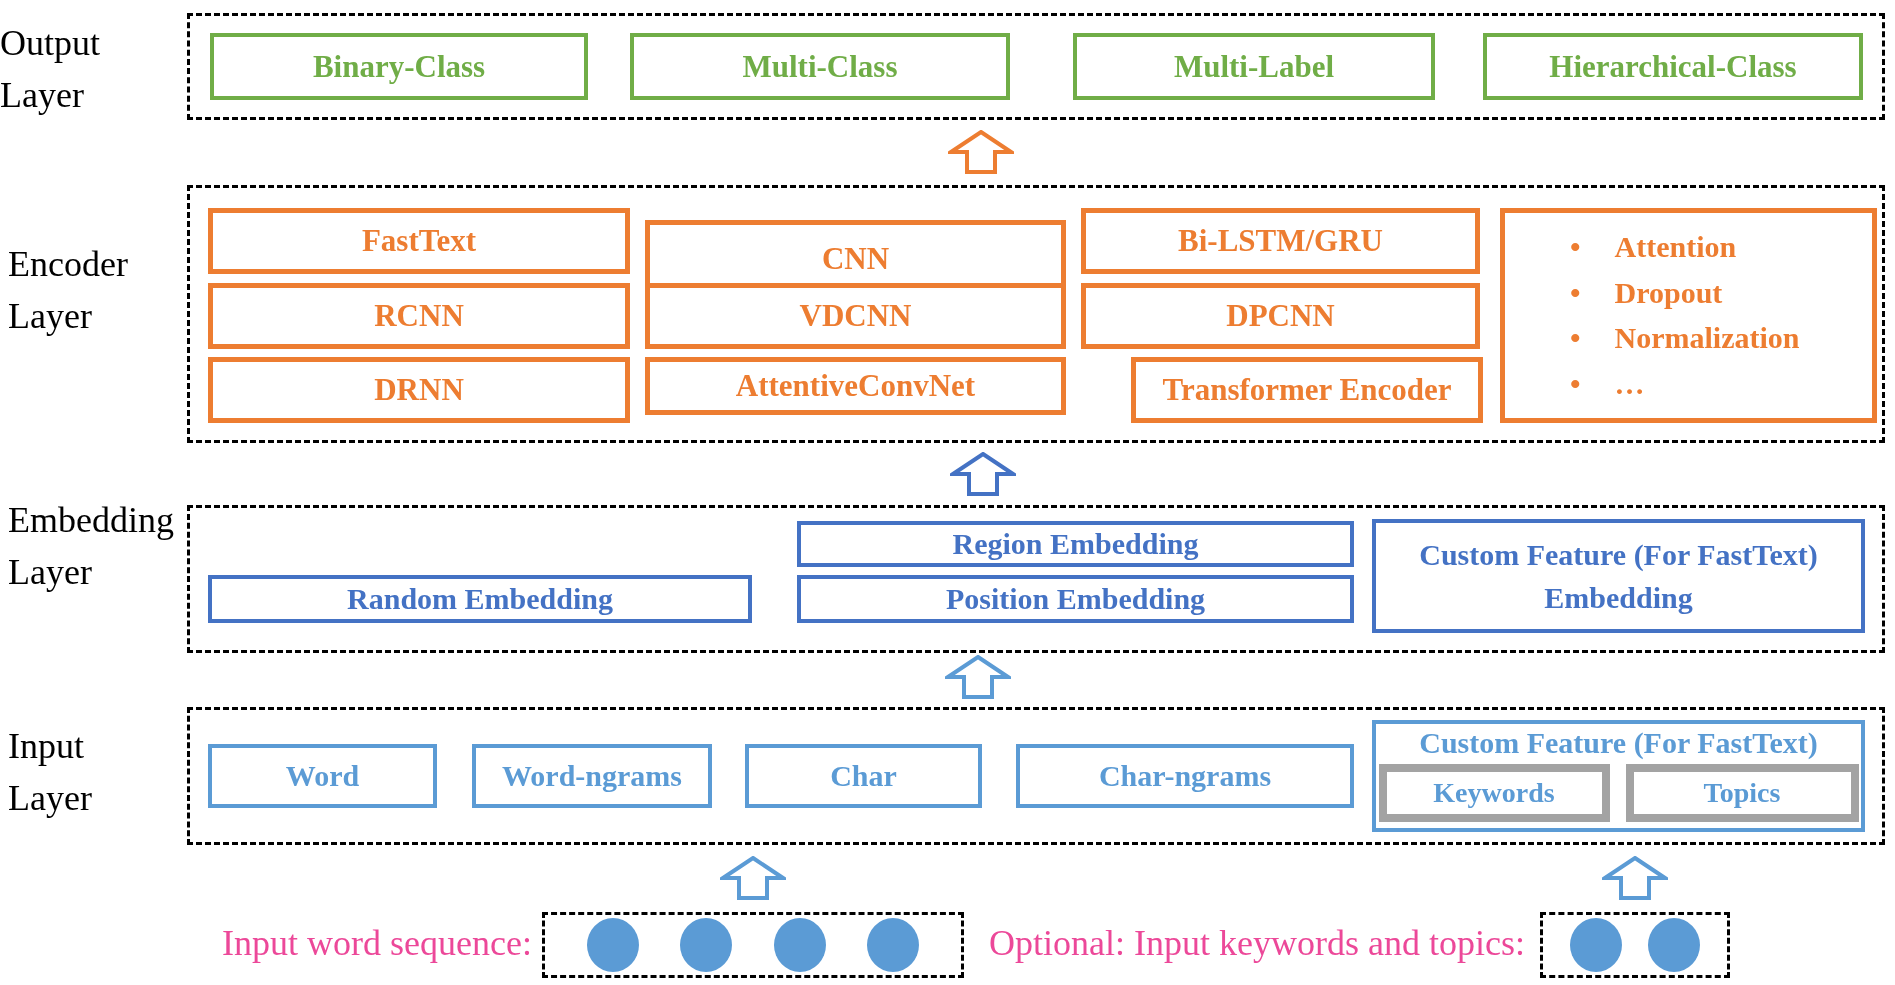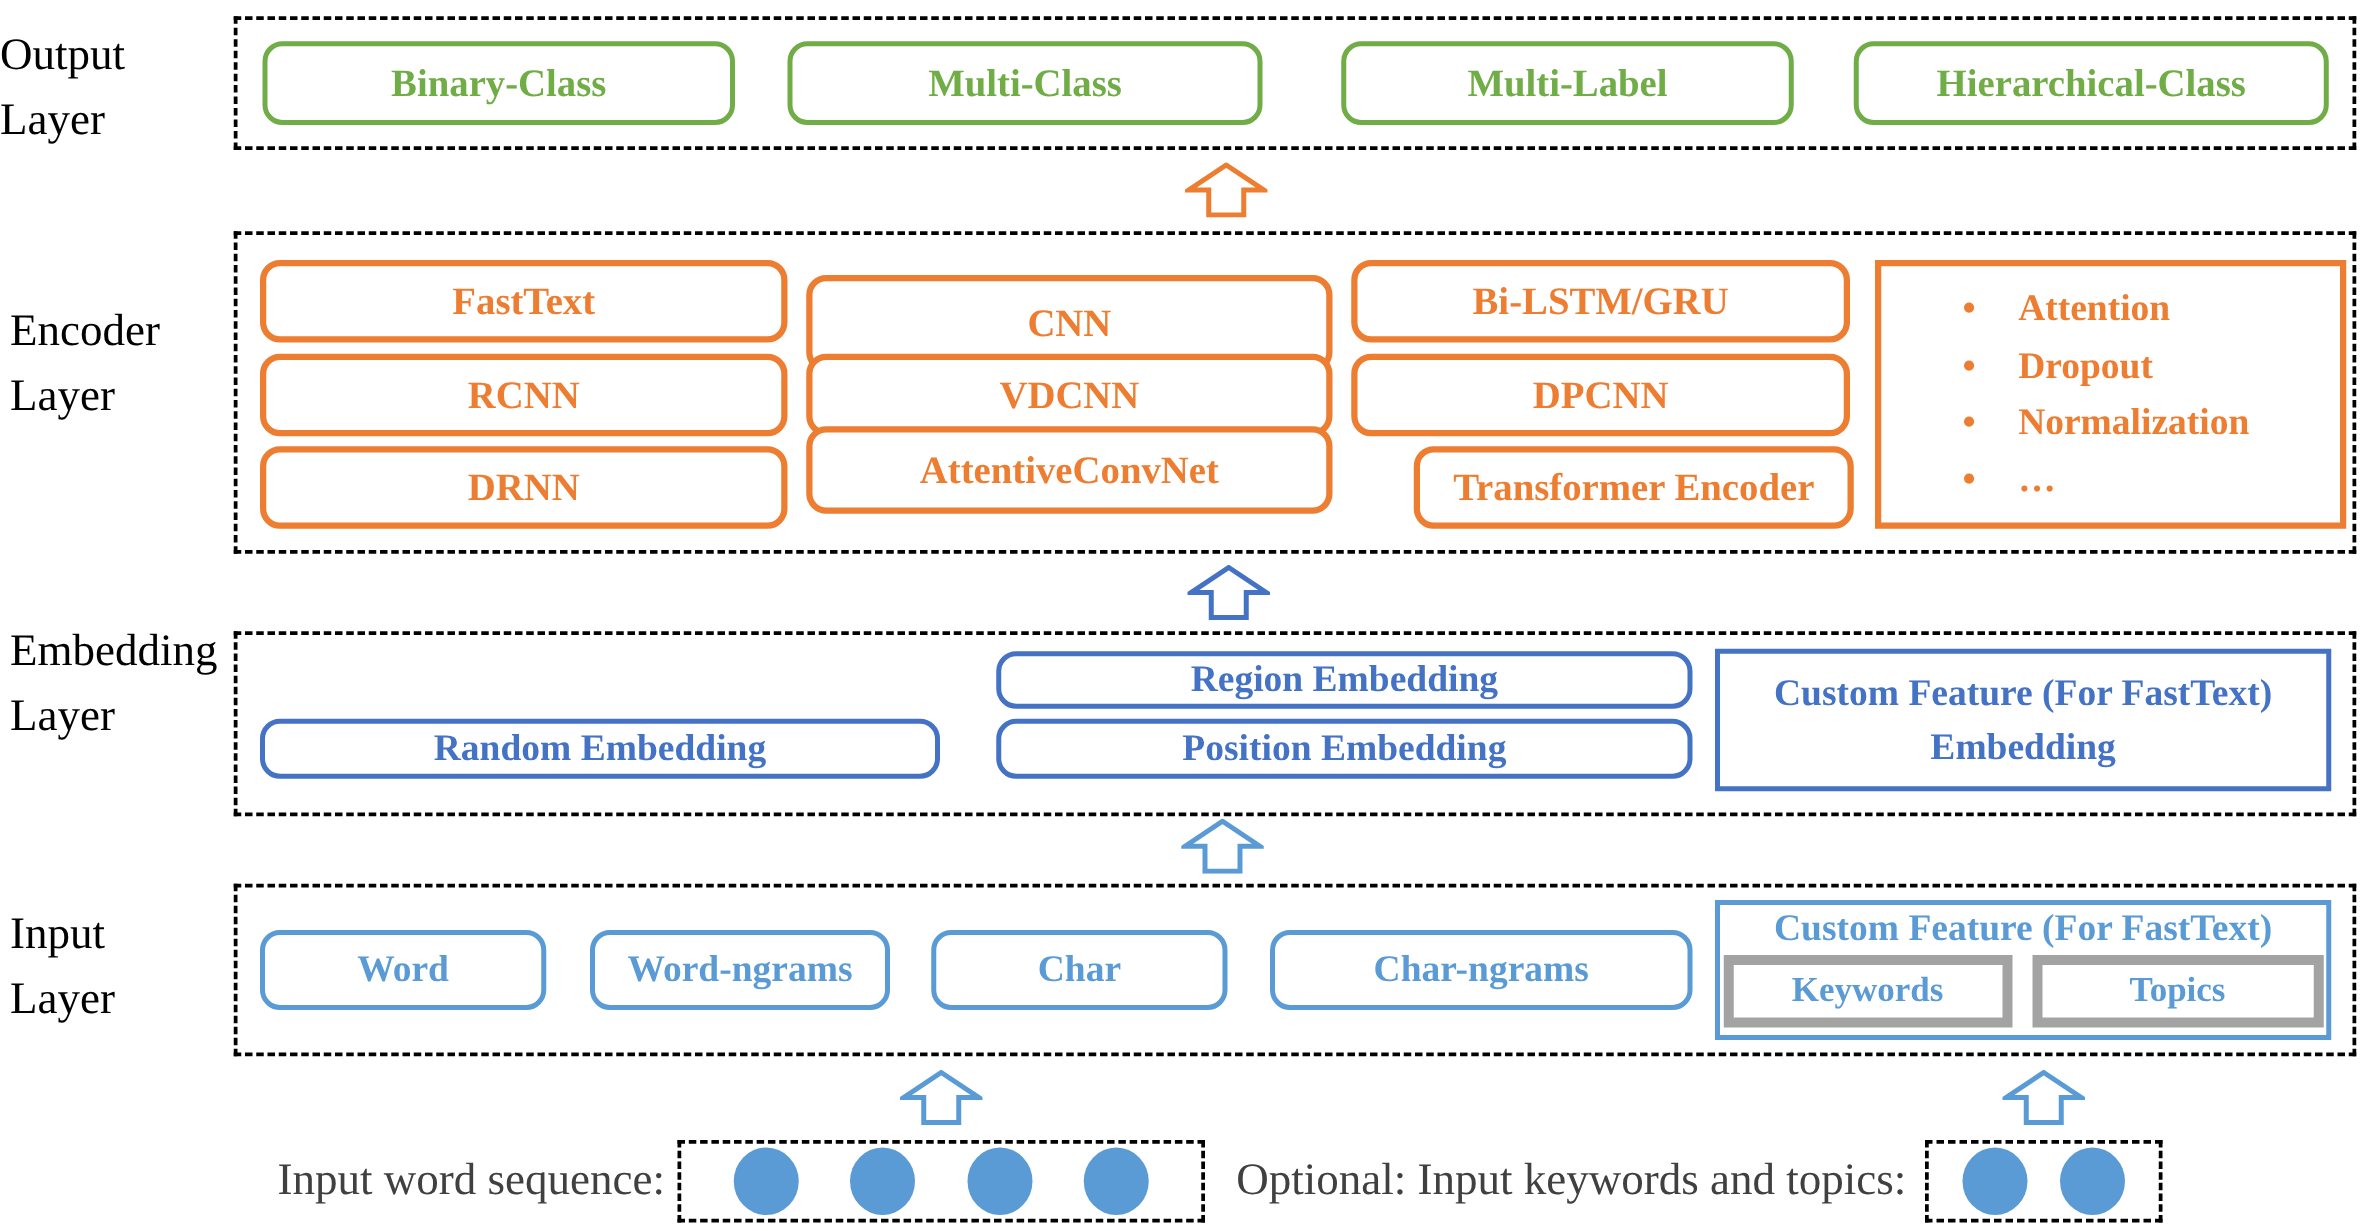--- a/index.html
+++ b/index.html
@@ -8,21 +8,21 @@
     font-family:"Liberation Serif","DejaVu Serif",serif;overflow:hidden;
   }
   .abs{position:absolute;box-sizing:border-box;}
   .layer-label{
     font-size:36px;color:#000;line-height:1.45;white-space:pre-line;
     text-align:left;
   }
   .frame{border:3px dashed #000;}
   .box{
     display:flex;align-items:center;justify-content:center;
-    font-weight:bold;text-align:center;background:#fff;border-radius:16px;
+    font-weight:bold;text-align:center;background:#fff;
   }
   .green-box{border:4px solid #70AD47;color:#70AD47;font-size:31px;}
   .orange-box{border:5px solid #ED7D31;color:#ED7D31;font-size:31px;}
   .blue-box{border:4px solid #4472C4;color:#4472C4;font-size:30px;}
   .lblue-box{border:4px solid #5B9BD5;color:#5B9BD5;font-size:30px;}
   .tricks-box{
     border:5px solid #ED7D31;color:#ED7D31;background:#fff;
     display:flex;flex-direction:column;justify-content:space-evenly;
     padding:6px 10px 6px 65px;font-weight:bold;font-size:30px;
   }
@@ -41,21 +41,21 @@
   .ic-row{display:flex;gap:16px;margin-top:4px;}
   .ic-sub{
     border:8px solid #a3a3a3;color:#5B9BD5;font-size:28px;font-weight:bold;
     display:flex;align-items:center;justify-content:center;background:#fff;
   }
   .dots-box{
     border:3px dashed #000;display:flex;align-items:center;
     justify-content:space-evenly;background:#fff;
   }
   .dot{width:52px;height:54px;border-radius:50%;background:#5B9BD5;}
-  .bottom-label{font-size:36px;color:#404040;white-space:nowrap;}
+  .bottom-label{font-size:36px;color:#ec4899;white-space:nowrap;}
   svg.arrow{display:block;}
 </style>
 </head>
 <body>
 
 <div id="canvas">
 
   <div class="abs layer-label" style="left:0;top:17px;">Output
 Layer</div>
   <div class="abs layer-label" style="left:8px;top:238px;">Encoder
@@ -78,21 +78,21 @@
   </div>
 
   <div class="abs frame" style="left:187px;top:185px;width:1698px;height:258px;"></div>
   <div class="abs box orange-box" style="left:208px;top:208px;width:422px;height:66px;">FastText</div>
   <div class="abs box orange-box" style="left:645px;top:220px;width:421px;height:78px;text-align:right;">CNN</div>
   <div class="abs box orange-box" style="left:1081px;top:208px;width:399px;height:66px;">Bi-LSTM/GRU</div>
   <div class="abs box orange-box" style="left:208px;top:283px;width:422px;height:66px;">RCNN</div>
   <div class="abs box orange-box" style="left:645px;top:283px;width:421px;height:66px;">VDCNN</div>
   <div class="abs box orange-box" style="left:1081px;top:283px;width:399px;height:66px;">DPCNN</div>
   <div class="abs box orange-box" style="left:208px;top:357px;width:422px;height:66px;">DRNN</div>
-  <div class="abs box orange-box" style="left:645px;top:341px;width:421px;height:70px;">AttentiveConvNet</div>
+  <div class="abs box orange-box" style="left:645px;top:357px;width:421px;height:58px;">AttentiveConvNet</div>
   <div class="abs box orange-box" style="left:1131px;top:357px;width:352px;height:66px;">Transformer Encoder</div>
 
   <div class="abs tricks-box" style="left:1500px;top:208px;width:377px;height:215px;">
     <div class="trick-item">Attention</div>
     <div class="trick-item">Dropout</div>
     <div class="trick-item">Normalization</div>
     <div class="trick-item">…</div>
   </div>
 
   <div class="abs" style="left:950px;top:452px;">

